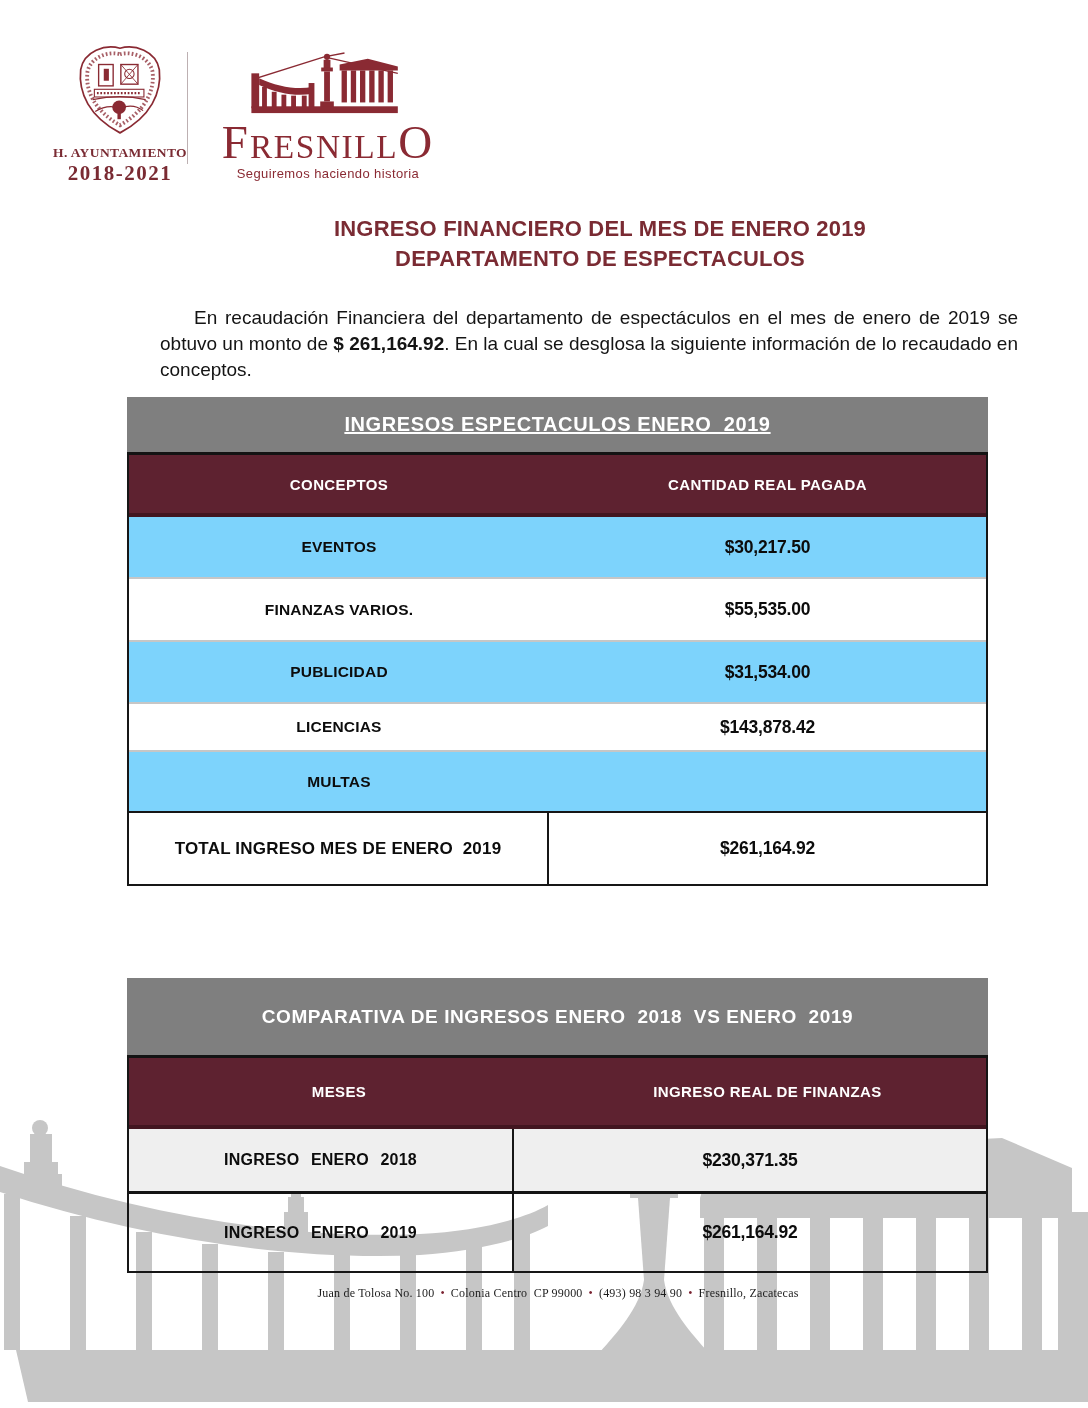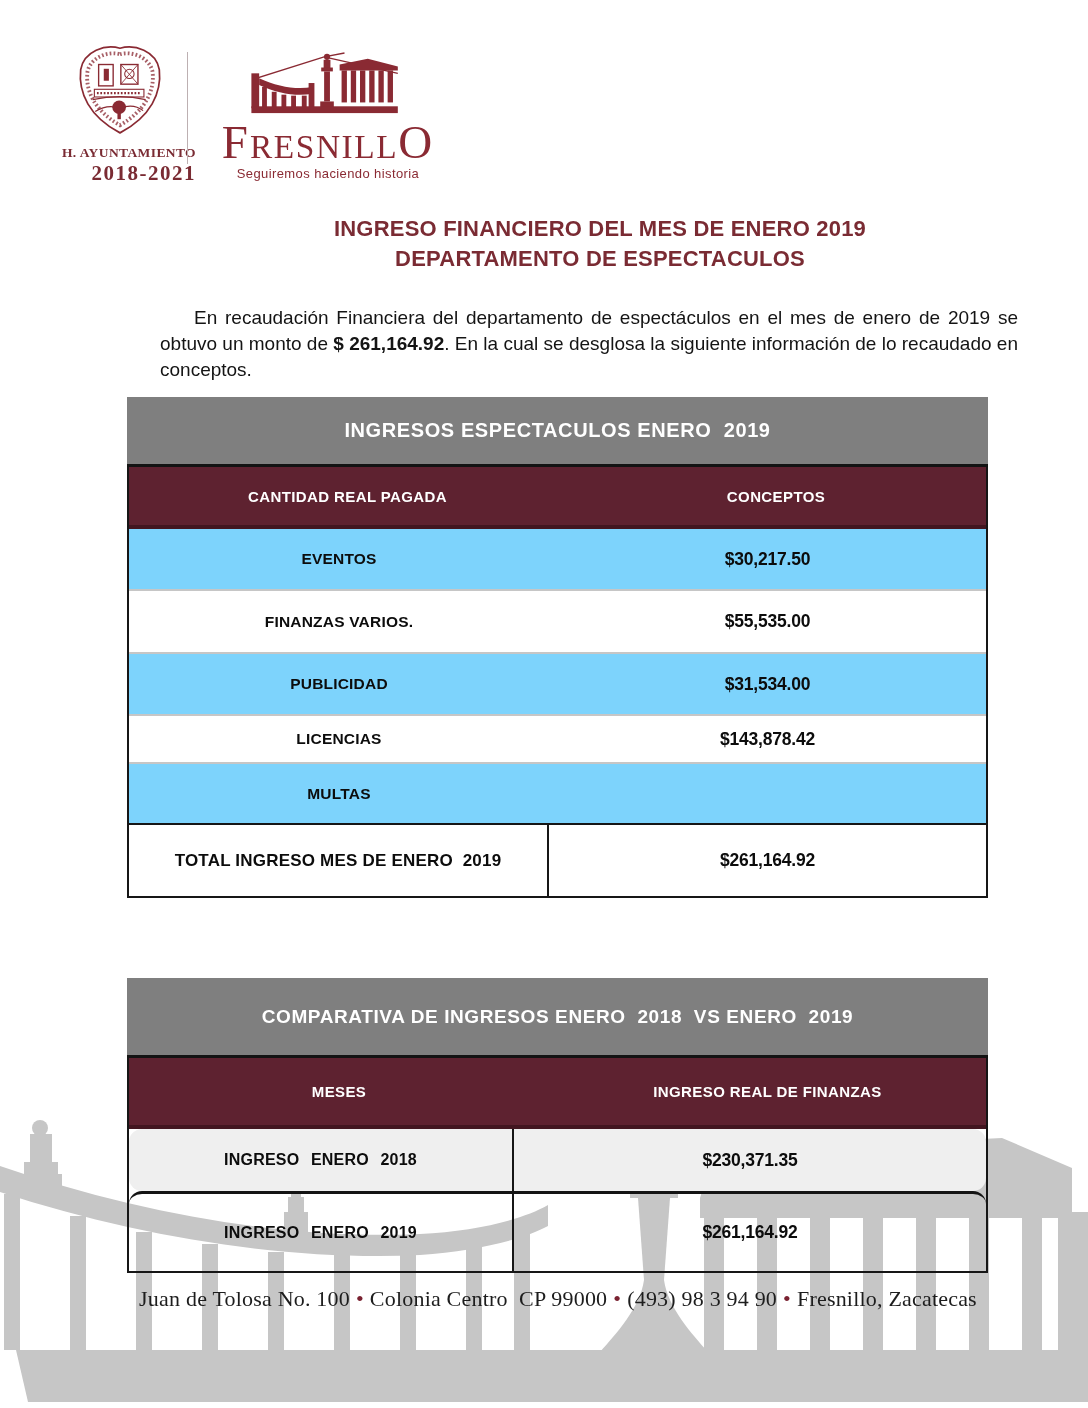--- a/index.html
+++ b/index.html
@@ -3,63 +3,63 @@
 <meta charset="utf-8">
 <style>
   * { margin:0; padding:0; box-sizing:border-box; }
   html,body { background:#ffffff; }
   .page {
     position:relative; width:1088px; height:1408px; margin:0 auto;
     background:#ffffff; overflow:hidden;
     font-family:"Liberation Sans", sans-serif; color:#151515;
   }
   
-  .seal-block { position:absolute; left:44px; top:40px; width:152px; text-align:right; color:#7a2b33; }
+  .seal-block { position:absolute; left:44px; top:40px; width:152px; text-align:center; color:#7a2b33; }
   .seal-svg { display:block; margin:0 auto; }
   .seal-line1 { font-family:"Liberation Serif", serif; font-weight:bold; font-size:13.5px; letter-spacing:0.4px; margin-top:3px; }
   .seal-line2 { font-family:"Liberation Serif", serif; font-weight:bold; font-size:21px; letter-spacing:1.5px; }
   .logo-divider { position:absolute; left:187px; top:52px; width:1px; height:112px; background:#bdb0b2; }
   .logo-block { position:absolute; left:206px; top:52px; width:244px; text-align:center; color:#8a2a33; }
   .logo-name { font-family:"Liberation Serif", serif; font-size:47px; line-height:0.92; letter-spacing:2px; margin-top:1px; }
   .logo-name .mid { font-size:0.71em; letter-spacing:1.6px; }
   .logo-tagline { font-size:13px; letter-spacing:0.4px; margin-top:2px; }
   
   .title-block { position:absolute; left:110px; top:214px; width:980px; text-align:center;
     color:#7a2b33; font-weight:bold; font-size:22px; line-height:30px; letter-spacing:0.2px; }
   .intro { position:absolute; left:160px; top:305px; width:858px; font-size:19px; line-height:26px;
     text-align:justify; text-indent:34px; color:#141414; }
   
   .tbl { position:absolute; left:127px; width:861px; }
   .tbl1 { top:397px; } .tbl2 { top:978px; }
   .banner { background:#7f7f7f; color:#ffffff; font-weight:bold; display:flex; align-items:center;
     justify-content:center; letter-spacing:0.6px; white-space:pre; }
-  .banner1 { height:67px; font-size:20px; }
+  .banner1 { height:55px; font-size:20px;text-decoration:underline; }
   .banner2 { height:77px; font-size:19px; }
   .blackline { height:3px; background:#131313; }
   .tblbody { border:2px solid #161616; border-top:none; background:transparent; }
   .hdr { background:#5e2230; color:#ffffff; display:flex; font-weight:bold; border-bottom:4px solid #421620; }
   .hdr1 { height:62px; } .hdr2 { height:71px; }
   .hcell { display:flex; align-items:center; justify-content:center; font-size:15px; letter-spacing:0.4px; }
   .t1c1 { width:420px; } .t1c2 { flex:1; }
   .row { display:flex; background:#ffffff; }
   .row + .row { border-top:2px solid #c6c6c6; }
   .gray { background:#7dd3fc; }
   .concept { width:420px; display:flex; align-items:center; justify-content:center; font-weight:bold;
     font-size:15.5px; color:#0c0c0c; letter-spacing:0.2px; text-align:center; }
   .amount { flex:1; display:flex; align-items:center; justify-content:center; font-weight:bold;
     font-size:17.5px; letter-spacing:-0.2px; color:#0c0c0c; }
   .total { display:flex; border-top:2px solid #161616; height:73px; background:#ffffff; }
   .total .concept { border-right:2px solid #161616; font-size:17px; white-space:pre; }
-  .t2row { display:flex;border-radius:13px; }
+  .t2row { display:flex; }
   .t2row .concept { width:385px; border-right:2px solid #161616; font-size:16px; word-spacing:7px; }
   .t2row1 { height:62px; background:#efefef; }
   .t2row2 { height:80px; border-top:3px solid #131313; background:transparent; }
   
   .footer { position:absolute; left:0; top:1286px; width:1088px; text-align:center;
-    font-family:"Liberation Serif", serif; font-size:22px; color:#1d1d1d; letter-spacing:0.2px;padding-left:28px; }
+    font-family:"Liberation Serif", serif; font-size:12px; color:#1d1d1d; letter-spacing:0.2px;padding-left:28px; }
   .footer .bullet { color:#7a2231; padding:0 6px; }
   .pre { white-space:pre; }
   
   .silhouette { position:absolute; left:0; top:1108px; width:1088px; height:300px; }
 </style>
 </head>
 <body>
 
 <div class="page">
 
@@ -167,22 +167,22 @@
     <div>DEPARTAMENTO DE ESPECTACULOS</div>
   </div>
 
   <p class="intro"><span>En recaudación Financiera del departamento de espectáculos en el mes de enero de 2019 se obtuvo un monto de </span><b>$ 261,164.92</b><span>. En la cual se desglosa la siguiente información de lo recaudado en conceptos.</span></p>
 
   <div class="tbl tbl1">
     <div class="banner banner1">INGRESOS ESPECTACULOS ENERO  2019</div>
     <div class="blackline"></div>
     <div class="tblbody">
       <div class="hdr hdr1">
+        <div class="hcell t1c1">CONCEPTOS</div>
         <div class="hcell t1c2">CANTIDAD REAL PAGADA</div>
-        <div class="hcell t1c1">CONCEPTOS</div>
       </div>
       <div class="row gray" style="height:60px">
         <div class="concept">EVENTOS</div>
         <div class="amount">$30,217.50</div>
       </div>
       <div class="row" style="height:63px">
         <div class="concept">FINANZAS VARIOS.</div>
         <div class="amount">$55,535.00</div>
       </div>
       <div class="row gray" style="height:62px">

